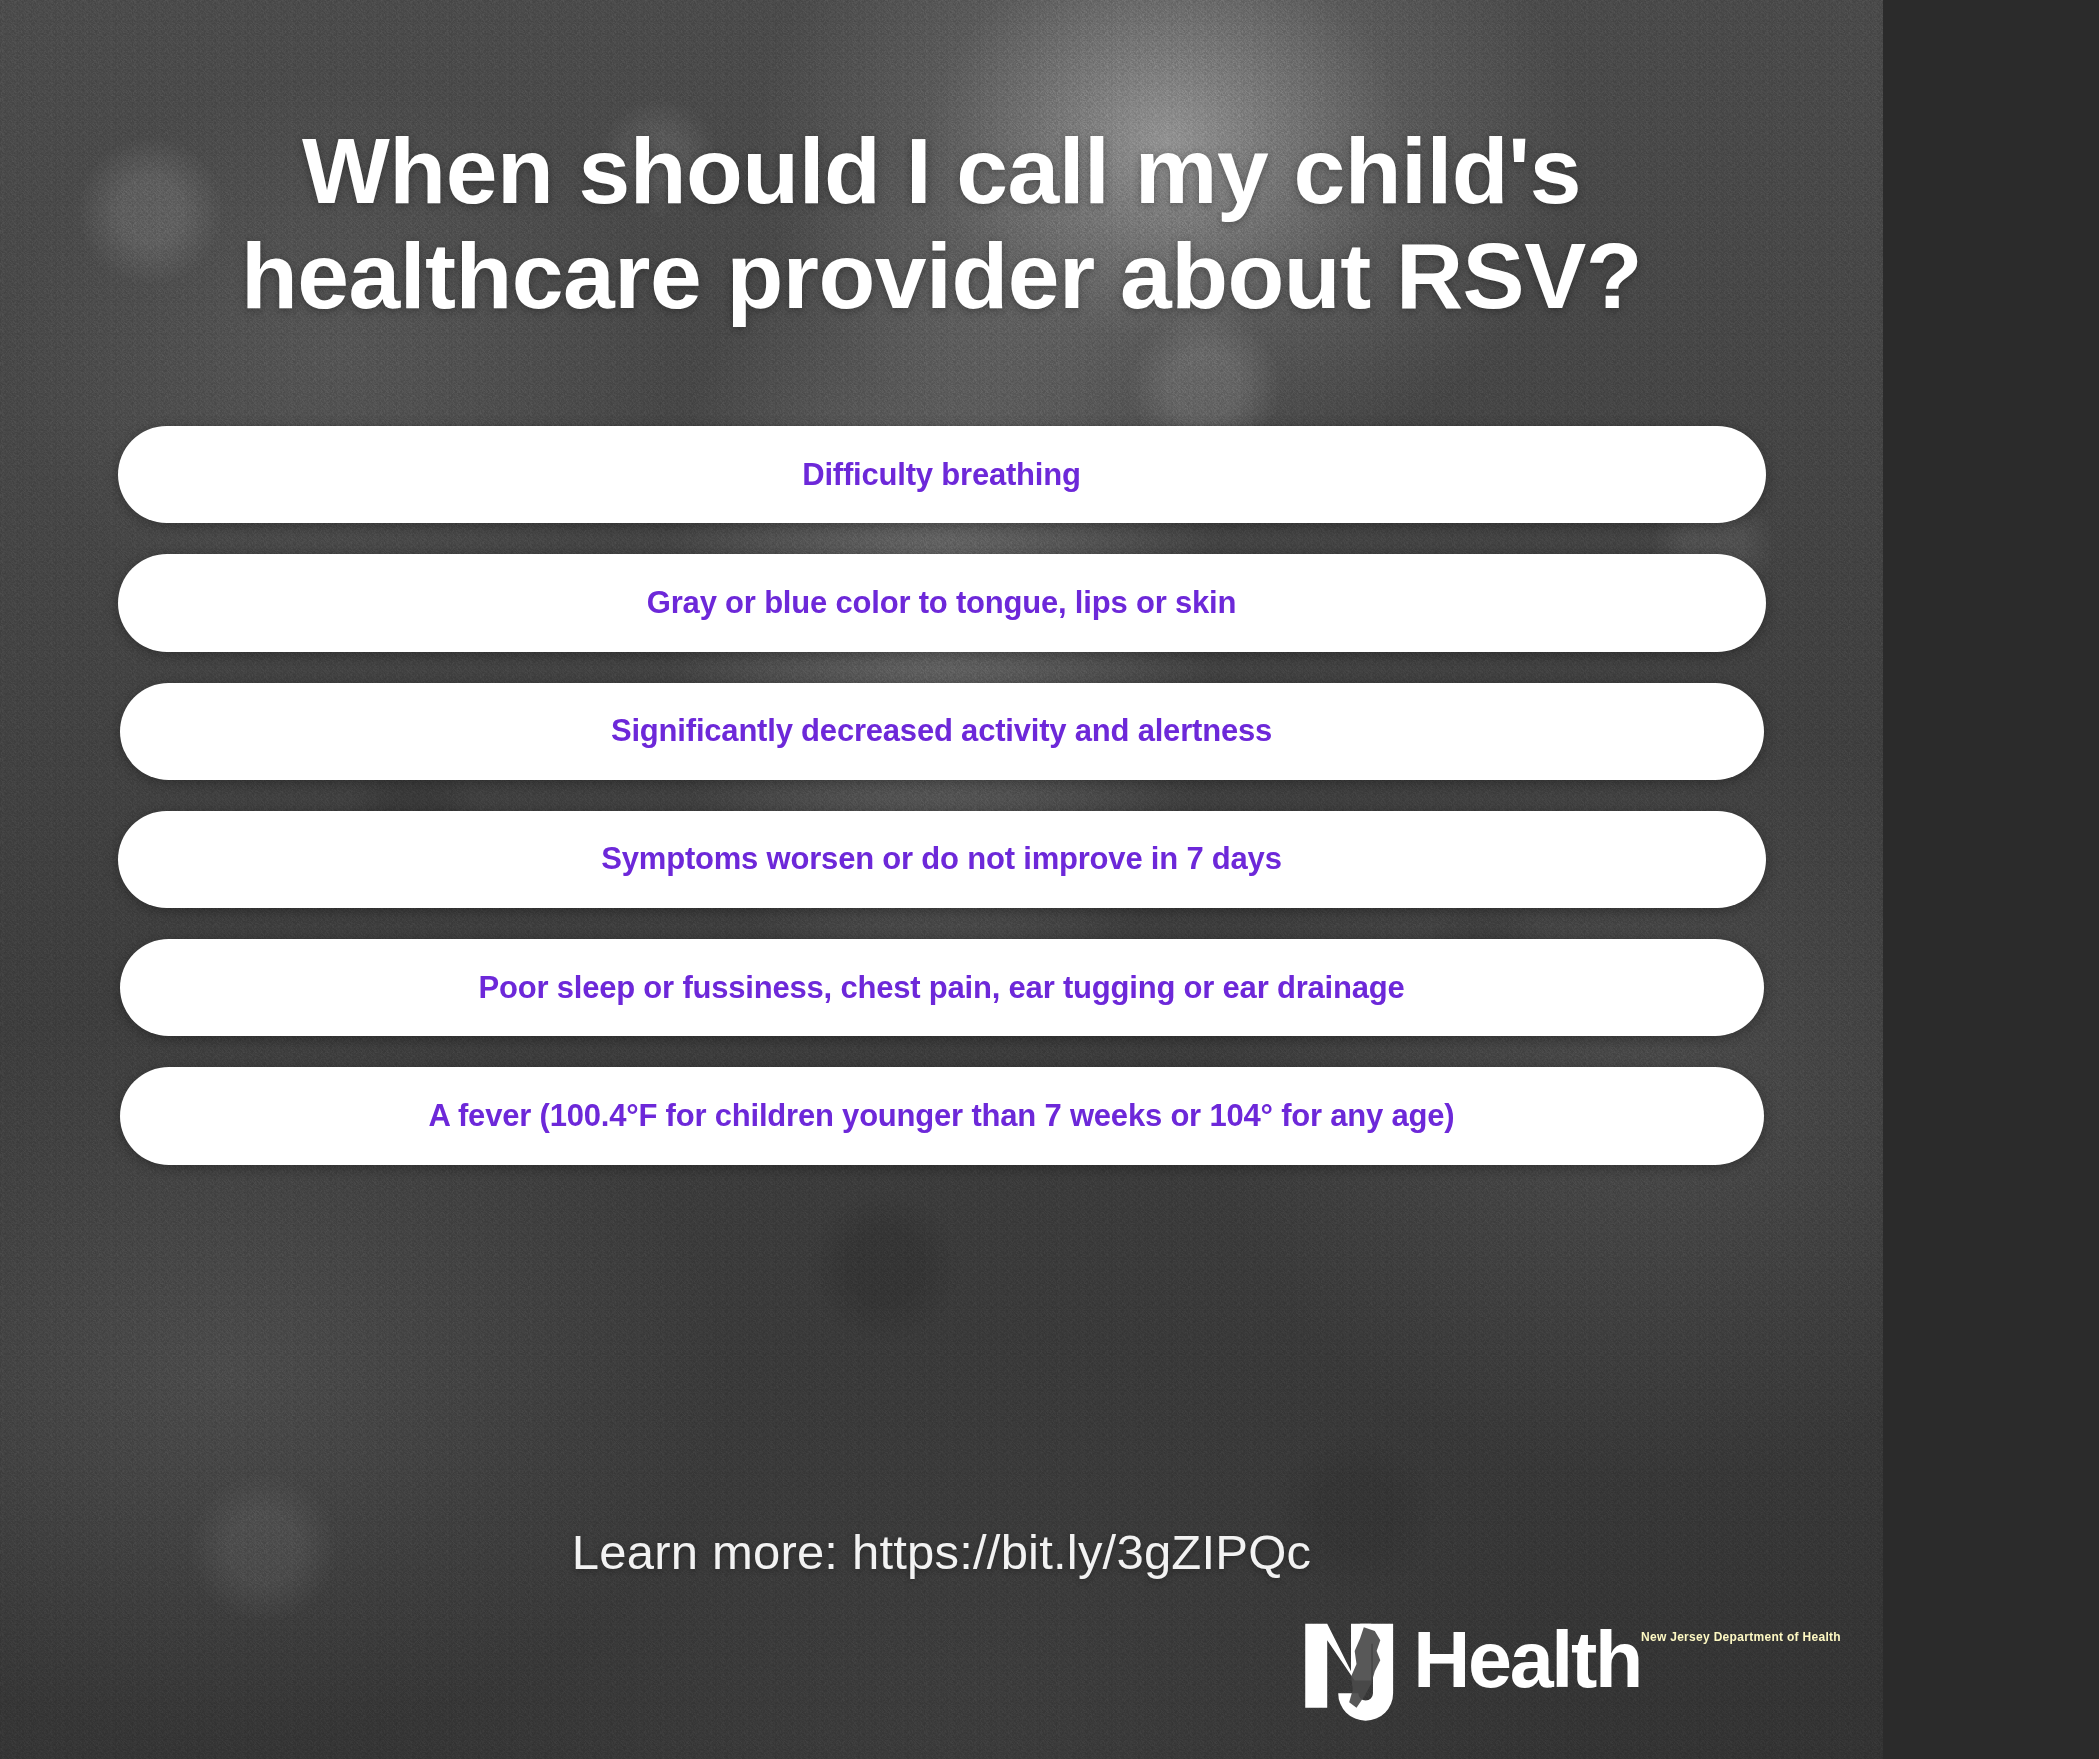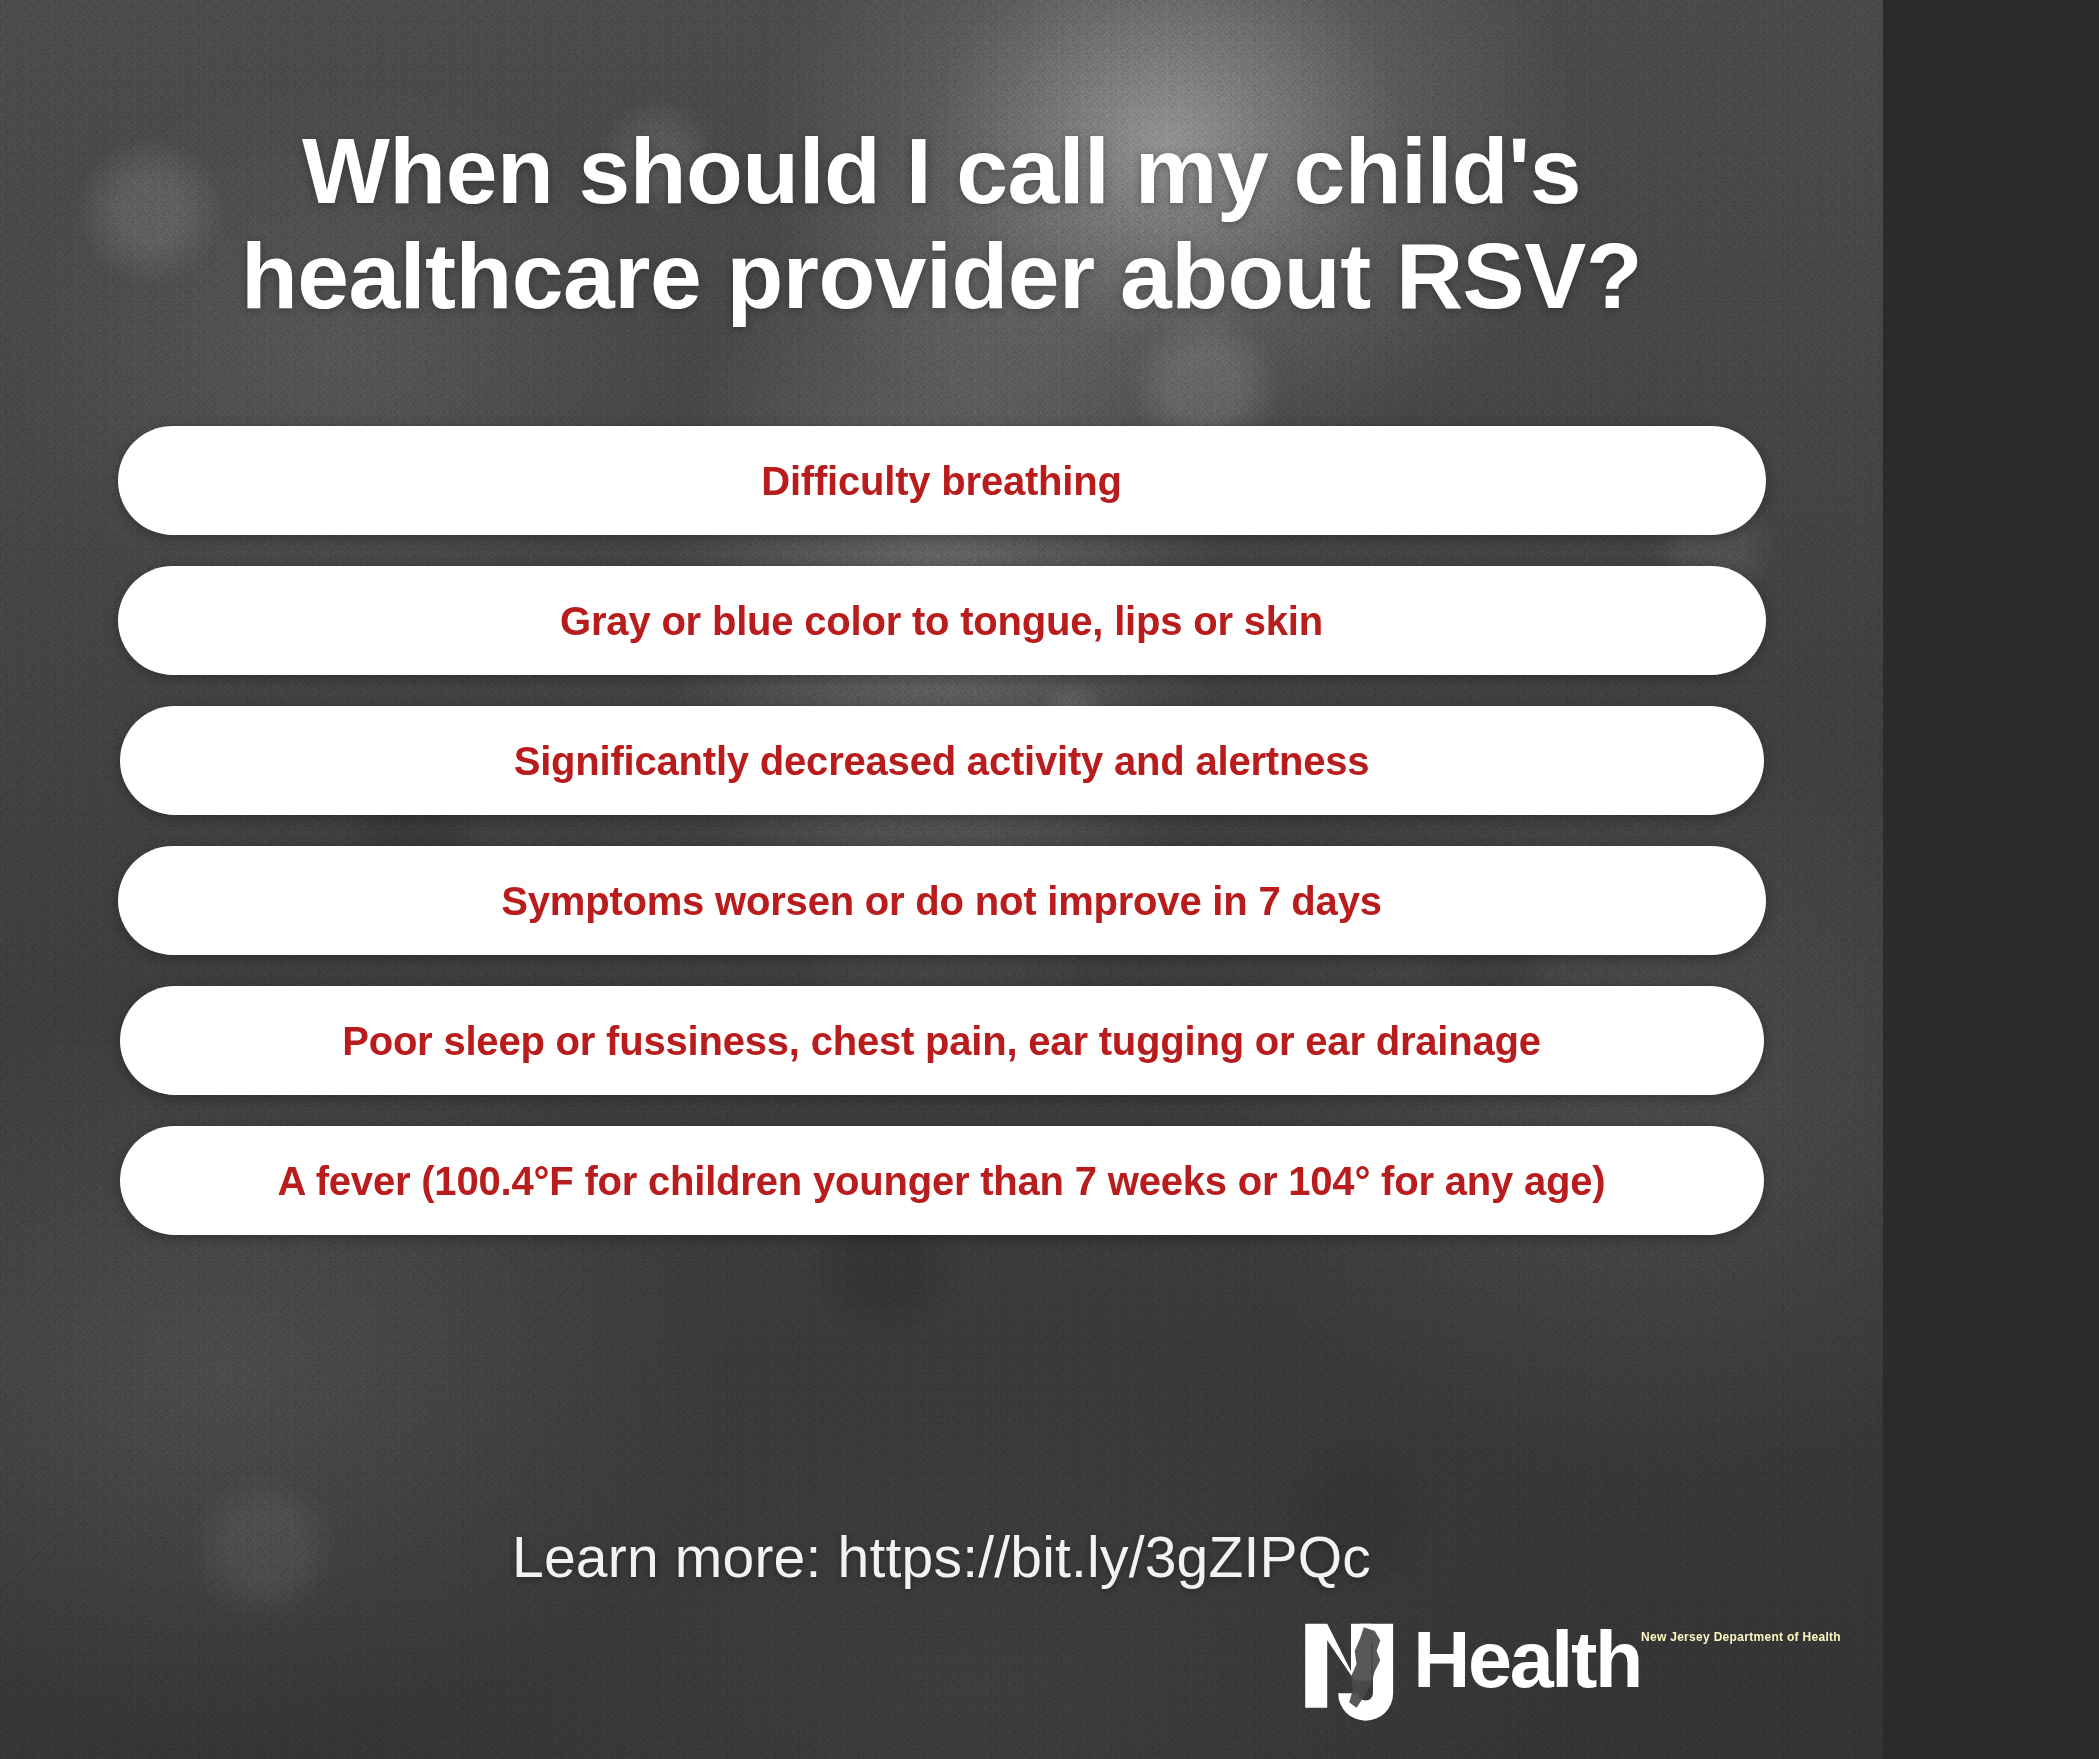--- a/index.html
+++ b/index.html
@@ -93,42 +93,42 @@
     left: 0;
     right: 0;
     display: flex;
     flex-direction: column;
     align-items: center;
     gap: 31px;
   }
   .pill {
     background: #ffffff;
     border-radius: 917px;
-    color: #b91c1c;
+    color: #6d28d9;
     font-weight: 700;
-    font-size: 40px;
+    font-size: 31px;
     line-height: 1.30;
     text-align: center;
     padding: 28.5px 68px;
     box-sizing: border-box;
     max-width: 1653px;
     box-shadow: 0 2.8px 13px rgba(0,0,0,0.30);
     letter-spacing: -0.2px;
   }
   .pill.wide  { min-width: 1644px; }
   .pill.w1    { min-width: 1648px; }
 
   .learn-more {
     position: absolute;
     top: 1524px;
     left: 0;
     right: 0;
     text-align: center;
     color: #f2f2f2;
-    font-size: 57px;
+    font-size: 49px;
     font-weight: 400;
     letter-spacing: 0.2px;
     text-shadow: 0 1.8px 7.3px rgba(0,0,0,0.35);
   }
 
   
   .logo {
     position: absolute;
     right: 42px;
     bottom: 31px;

